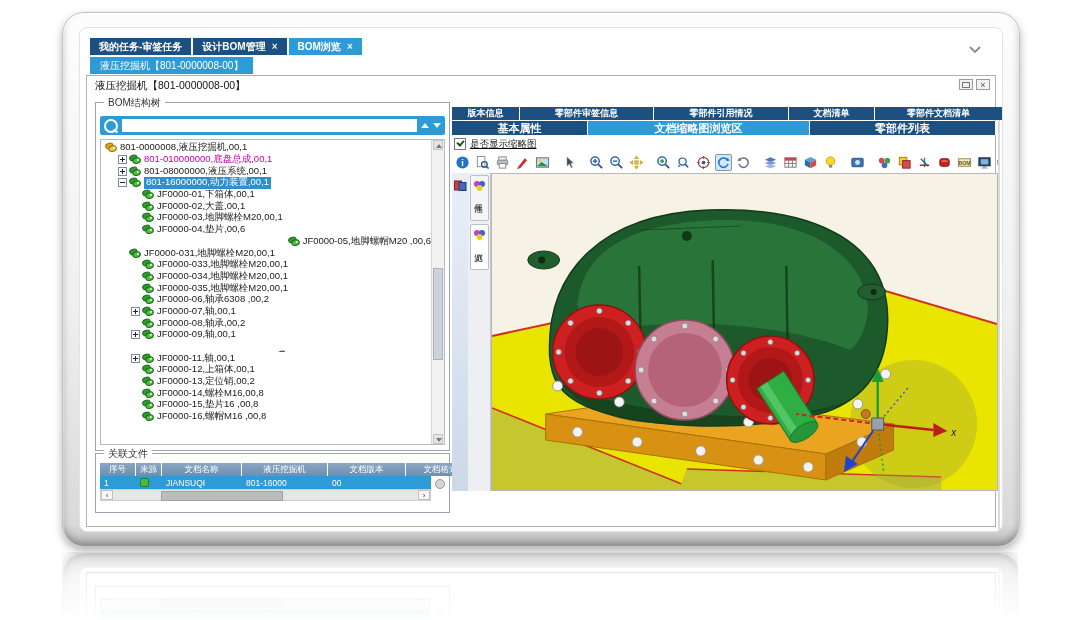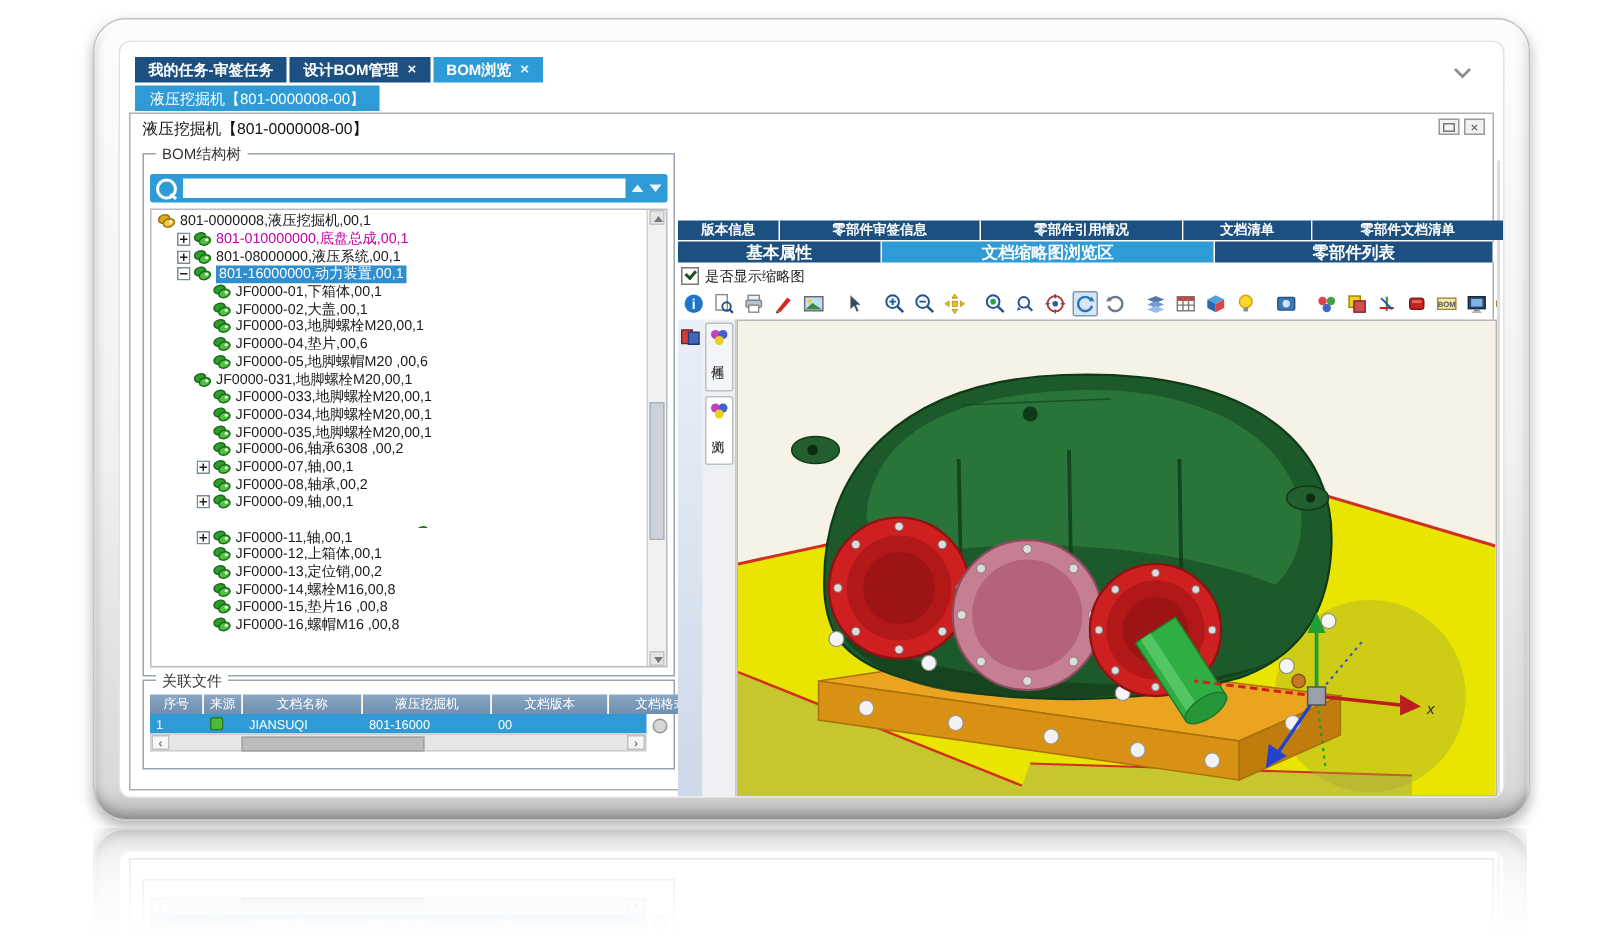--- a/index.html
+++ b/index.html
@@ -69,28 +69,28 @@
   .fcell{flex:none;font-size:8.5px;display:flex;align-items:center;padding-left:4px;box-sizing:border-box;
     overflow:hidden;white-space:nowrap;}
   .hscroll{position:absolute;left:4px;right:18px;top:35px;height:12px;background:#e6e6e6;border:1px solid #cfcfcf;box-sizing:border-box;}
   .harr{position:absolute;top:0;width:12px;height:10px;background:#f6f6f6;border:1px solid #c0c0c0;box-sizing:border-box;
     font-size:8px;color:#444;display:flex;align-items:center;justify-content:center;}
   .harr.l{left:0;} .harr.r{right:0;}
   .hthumb{position:absolute;left:60px;width:120px;top:1px;height:8px;background:#bcbcbc;border:1px solid #a2a2a2;}
   .knob{position:absolute;right:4px;top:25px;width:8px;height:8px;border-radius:50%;background:#d6d6d6;border:1px solid #9a9a9a;}
   
   .rightpanel{position:absolute;left:365px;top:31px;width:546px;height:452px;border-right:2px solid #dcdcdc;}
-  .tabs1{display:flex;height:13px;margin-top:40px;}
+  .tabs1{display:flex;height:13px;}
   .t1{flex:none;background:var(--tabdark);color:#fff;font-size:9px;font-weight:bold;display:flex;
     align-items:center;justify-content:center;border-right:1px solid #fff;box-sizing:border-box;overflow:hidden;white-space:nowrap;}
   .tabs2{display:flex;height:14px;margin-top:1px;}
   .t2{flex:none;background:var(--tabdark);color:#fff;font-size:11px;font-weight:bold;display:flex;
     align-items:center;justify-content:center;border-right:1px solid #fff;box-sizing:border-box;white-space:nowrap;overflow:hidden;}
   .t2.active{background:var(--accent);}
-  .checkrow{height:14px;display:flex;align-items:center;padding:2px 0 0 2px;gap:4px;}
+  .checkrow{height:14px;display:flex;align-items:center;padding:2px 0 0 2px;gap:4px;text-decoration:underline;}
   .cbox{width:10px;height:10px;border:1px solid #777;background:#fff;position:relative;flex:none;}
   .cbox::after{content:"";position:absolute;left:2px;top:1px;width:5px;height:3px;border-left:2px solid #1b4f20;
     border-bottom:2px solid #1b4f20;transform:rotate(-48deg);}
   .clabel{font-size:9.5px;color:#222;}
   .toolbar{height:22px;display:flex;align-items:center;gap:3px;padding-left:2px;overflow:hidden;}
   .tbtn{width:17px;height:17px;flex:none;display:flex;align-items:center;justify-content:center;
     border:1px solid transparent;box-sizing:border-box;}
   .tbtn.gap{margin-left:7px;}
   .tbtn.pressed{border:1px solid #7d9ab5;background:#d8e6f2;border-radius:2px;}
   .tbtn.clip{width:8px;overflow:hidden;justify-content:flex-start;}
@@ -235,21 +235,21 @@
                 </div>
                 <div class="trow" style="padding-left: 29px;">
                   <span class="expsp"></span>
                   <span class="licon"><svg width="12" height="11" viewBox="0 0 12 11">
                       <ellipse cx="4.4" cy="4" rx="3.8" ry="2.7" transform="rotate(-18 4.4 4)" fill="#2f9e2f" stroke="#1a6b1a"></ellipse>
                       <ellipse cx="7.6" cy="6.6" rx="3.8" ry="2.7" transform="rotate(-18 7.6 6.6)" fill="#4fc13f" stroke="#1a6b1a"></ellipse>
                       <circle cx="8.8" cy="5.9" r="1" fill="#fff"></circle>
                     </svg></span>
                   <span class="tlabel">JF0000-04,垫片,00,6</span>
                 </div>
-                <div class="trow" style="padding-left: 29px;">
+                <div class="trow" style="padding-left: 29px; justify-content: flex-end;">
                   <span class="expsp"></span>
                   <span class="licon"><svg width="12" height="11" viewBox="0 0 12 11">
                       <ellipse cx="4.4" cy="4" rx="3.8" ry="2.7" transform="rotate(-18 4.4 4)" fill="#2f9e2f" stroke="#1a6b1a"></ellipse>
                       <ellipse cx="7.6" cy="6.6" rx="3.8" ry="2.7" transform="rotate(-18 7.6 6.6)" fill="#4fc13f" stroke="#1a6b1a"></ellipse>
                       <circle cx="8.8" cy="5.9" r="1" fill="#fff"></circle>
                     </svg></span>
                   <span class="tlabel">JF0000-05,地脚螺帽M20 ,00,6</span>
                 </div>
                 <div class="trow" style="padding-left: 16px;">
                   <span class="expsp"></span>

